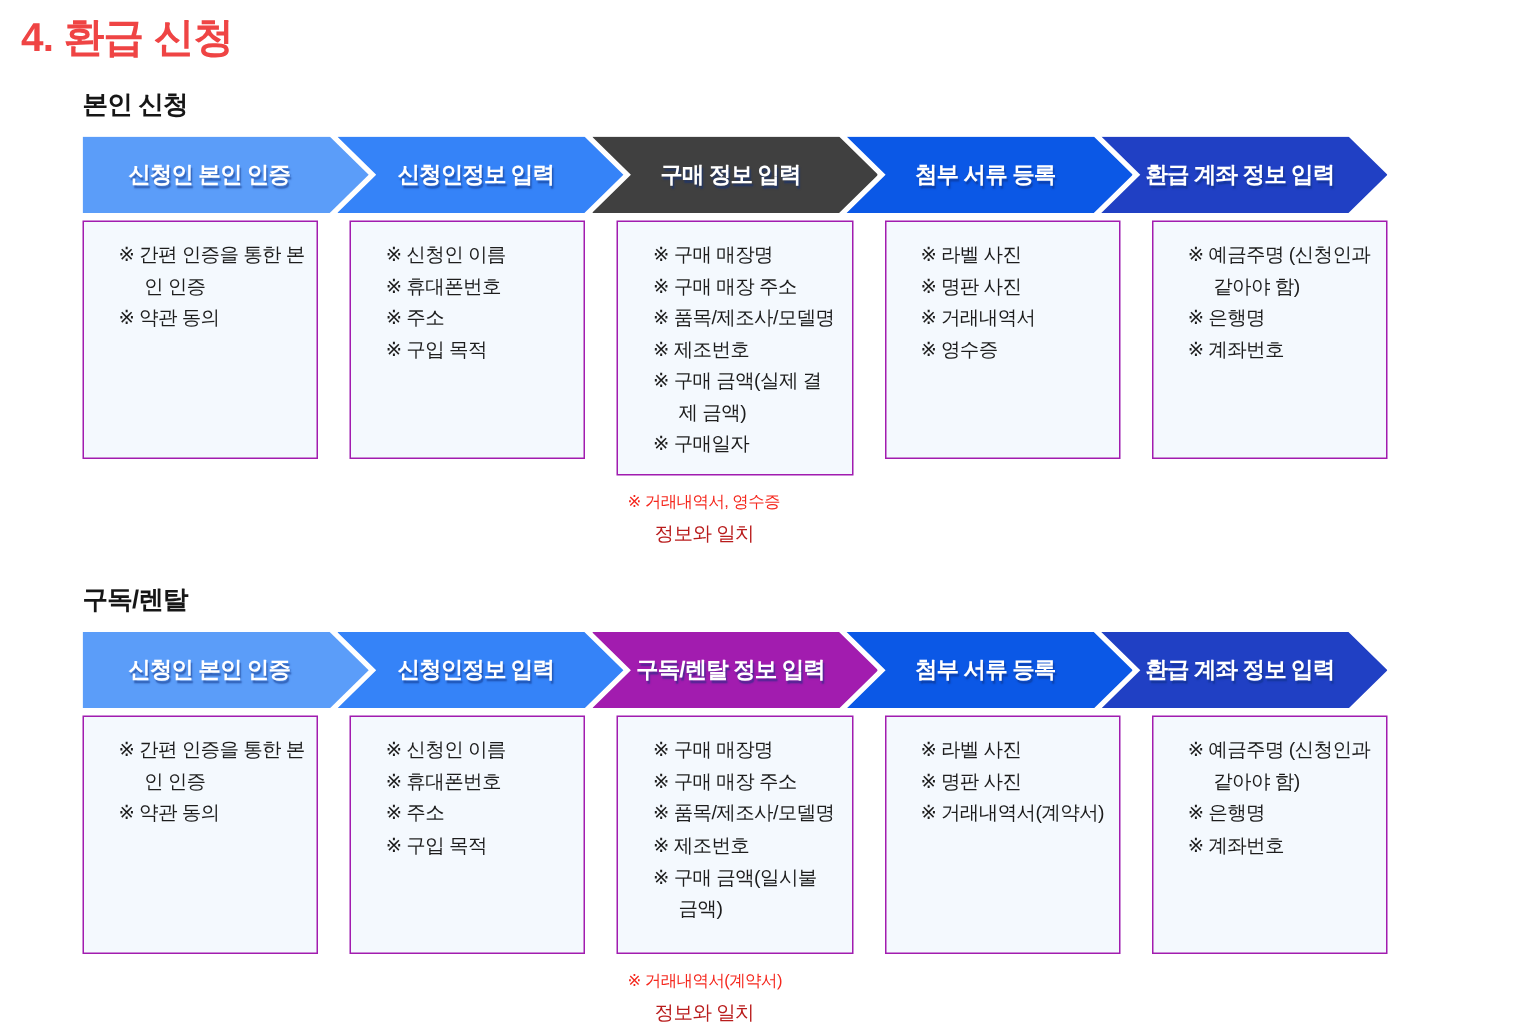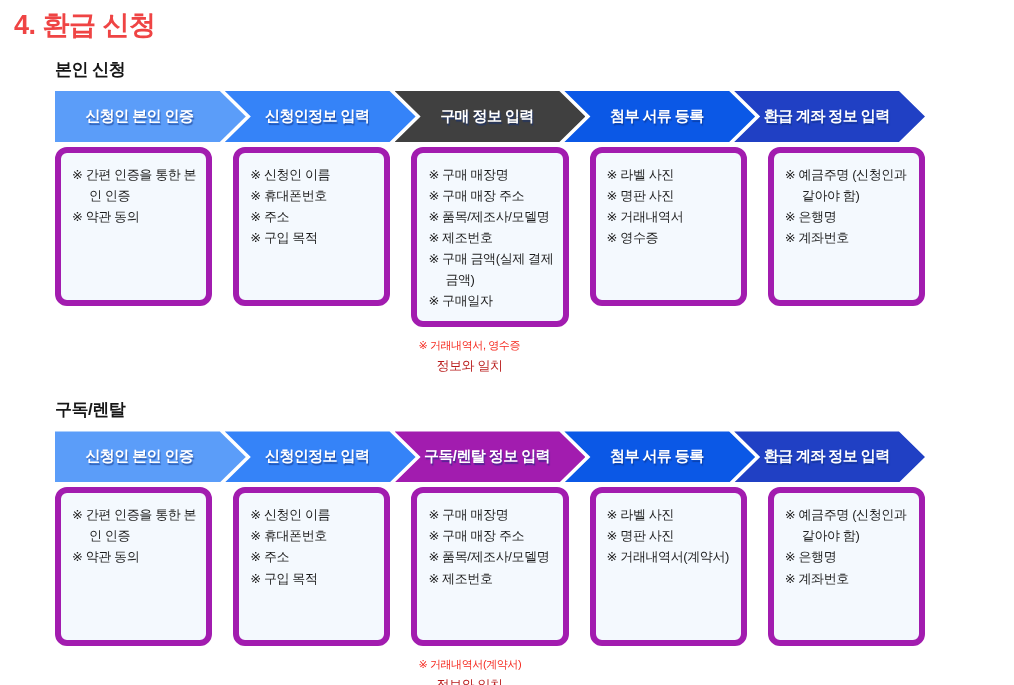--- a/index.html
+++ b/index.html
@@ -32,22 +32,22 @@
   }
   .arrow-label{
     color:#ffffff;font-size:15px;font-weight:700;letter-spacing:-0.6px;
     text-shadow:1px 2px 1px rgba(13,46,125,0.55);
     white-space:nowrap;padding-left:8px;padding-right:14px;
   }
   .arrow.first .arrow-label{padding-left:0;padding-right:22px;}
   .boxes{display:flex;gap:21px;margin-top:5px;align-items:flex-start;}
   .box{
     flex:1 1 0;box-sizing:border-box;min-height:159px;
-    background:#f4f9fe;border:6px solid #a21caf;border-radius:12px;
-    padding:11px 8px 10px 11px;
+    background:#f4f9fe;border:1px solid #a21caf;border-radius:0;
+    padding:11px 8px 10px 23px;
     font-size:13px;line-height:1.62;color:#1d1d1d;letter-spacing:-0.4px;
   }
   .box-item{padding-left:17px;text-indent:-17px;}
   .notes{display:flex;gap:21px;margin-top:9px;min-height:45px;}
   .note-cell{flex:1 1 0;padding-left:7px;box-sizing:border-box;}
   .note-line1{
     color:#f5281e;font-size:11px;line-height:1.65;letter-spacing:-0.4px;
     padding-left:18px;text-indent:-18px;
   }
   .note-line2{
@@ -150,20 +150,21 @@
         <div class="box-item">※ 신청인 이름</div>
         <div class="box-item">※ 휴대폰번호</div>
         <div class="box-item">※ 주소</div>
         <div class="box-item">※ 구입 목적</div>
       </div>
       <div class="box">
         <div class="box-item">※ 구매 매장명</div>
         <div class="box-item">※ 구매 매장 주소</div>
         <div class="box-item">※ 품목/제조사/모델명</div>
         <div class="box-item">※ 제조번호</div>
+        <div class="box-item">※ 구매 금액(일시불 금액)</div>
       </div>
       <div class="box">
         <div class="box-item">※ 라벨 사진</div>
         <div class="box-item">※ 명판 사진</div>
         <div class="box-item">※ 거래내역서(계약서)</div>
       </div>
       <div class="box">
         <div class="box-item">※ 예금주명 (신청인과 같아야 함)</div>
         <div class="box-item">※ 은행명</div>
         <div class="box-item">※ 계좌번호</div>

